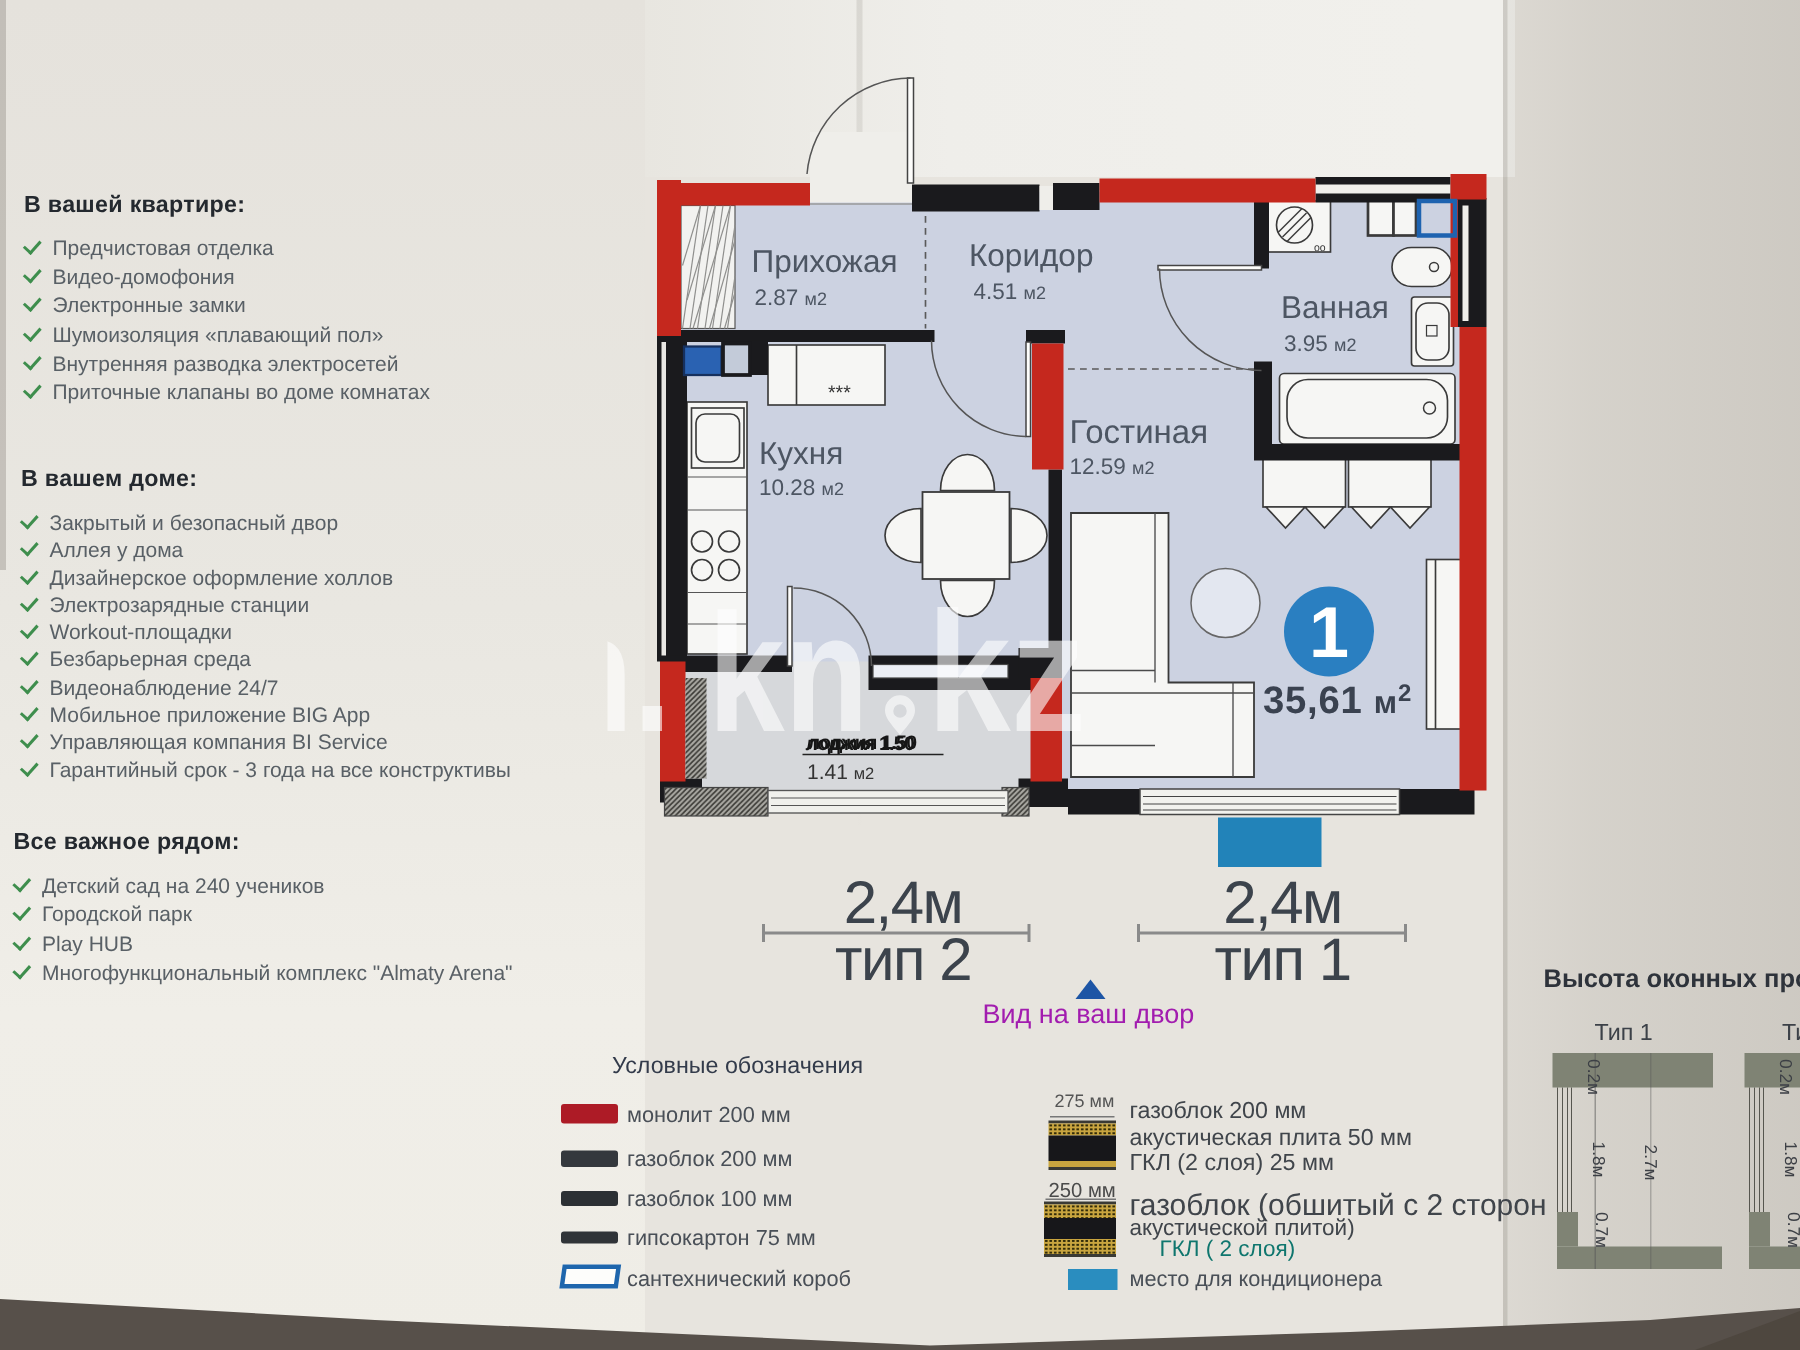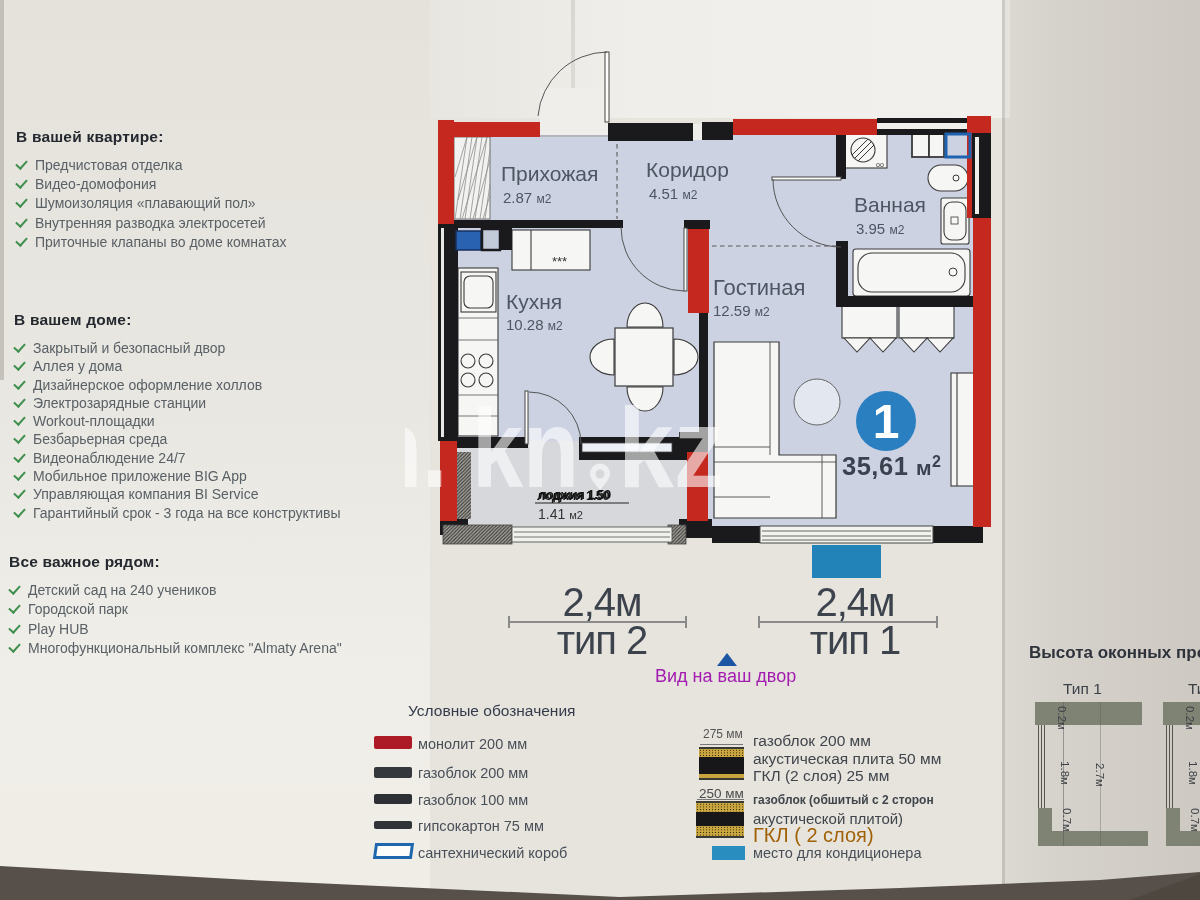--- a/index.html
+++ b/index.html
@@ -26,20 +26,21 @@
 <div class="abs" style="left:1002px;top:0;width:198px;height:900px;background:linear-gradient(90deg,rgba(95,88,76,.08),rgba(95,88,76,.13) 30%,rgba(95,88,76,.19));"></div>
 <div class="abs" style="left:1002px;top:0;width:3px;height:900px;background:rgba(80,75,65,.16);"></div>
 
 <div class="abs" style="left:0;top:0;width:4px;height:380px;background:rgba(90,85,75,.25);"></div>
 
 <div class="chk" style="left:16px;top:128px;">
   <h3>В вашей квартире:</h3>
   <ul style="line-height:19.2px;">
     <li>Предчистовая отделка</li>
     <li>Видео-домофония</li>
+    <li>Электронные замки</li>
     <li>Шумоизоляция «плавающий пол»</li>
     <li>Внутренняя разводка электросетей</li>
     <li>Приточные клапаны во доме комнатах</li>
   </ul>
 </div>
 <div class="chk" style="left:14px;top:311px;">
   <h3>В вашем доме:</h3>
   <ul style="line-height:18.3px;">
     <li>Закрытый и безопасный двор</li>
     <li>Аллея у дома</li>
@@ -321,23 +322,23 @@
 
 <div class="leg" style="left:699px;top:786px;font-size:13.5px;color:#4a4a4a;">250 мм</div>
 <div class="abs" style="left:697px;top:799px;width:47px;height:1px;background:#777;"></div>
 <div class="abs" style="left:696px;top:801px;width:48px;height:37px;">
   <div style="height:2px;background:#3a3a35;"></div>
   <div style="height:9px;background:#c9a53f;background-image:radial-gradient(#2e2808 .7px,transparent .8px);background-size:3px 2.6px;"></div>
   <div style="height:14px;background:#17171a;"></div>
   <div style="height:10px;background:#c9a53f;background-image:radial-gradient(#2e2808 .7px,transparent .8px);background-size:3px 2.6px;"></div>
   <div style="height:2px;background:#3a3a35;"></div>
 </div>
-<div class="leg" style="left:753px;top:793px;font-size:12px;color:#40454b;font-weight:bold;">газоблок (обшитый с 2 сторон</div>
+<div class="leg" style="left:753px;top:793px;font-size:20px;color:#40454b;">газоблок (обшитый с 2 сторон</div>
 <div class="leg" style="left:753px;top:810px;font-size:15px;color:#40454b;">акустической плитой)</div>
-<div class="leg" style="left:753px;top:824px;font-size:20px;color:#a16207;">ГКЛ ( 2 слоя)</div>
+<div class="leg" style="left:773px;top:824px;font-size:15px;color:#0f766e;">ГКЛ ( 2 слоя)</div>
 <div class="abs" style="left:712px;top:846px;width:33px;height:14px;background:#2a8dbf;"></div>
 <div class="leg" style="left:753px;top:845px;">место для кондиционера</div>
 
 <div class="leg" style="left:1029px;top:643px;font-size:17px;font-weight:bold;color:#2e333b;">Высота оконных проемов</div>
 <div class="leg" style="left:1063px;top:680px;font-size:15.5px;color:#3c4148;">Тип 1</div>
 <div class="leg" style="left:1188px;top:680px;font-size:15.5px;color:#3c4148;">Тип 2</div>
 
 <div class="abs" style="left:1035px;top:702px;width:107px;height:23px;background:#7f8374;"></div>
 <div class="abs" style="left:1038px;top:725px;width:10px;height:83px;background:repeating-linear-gradient(90deg,#56564f 0,#56564f 1px,transparent 1px,transparent 3.2px);"></div>
 <div class="abs" style="left:1038px;top:808px;width:14px;height:23px;background:#7f8374;"></div>

